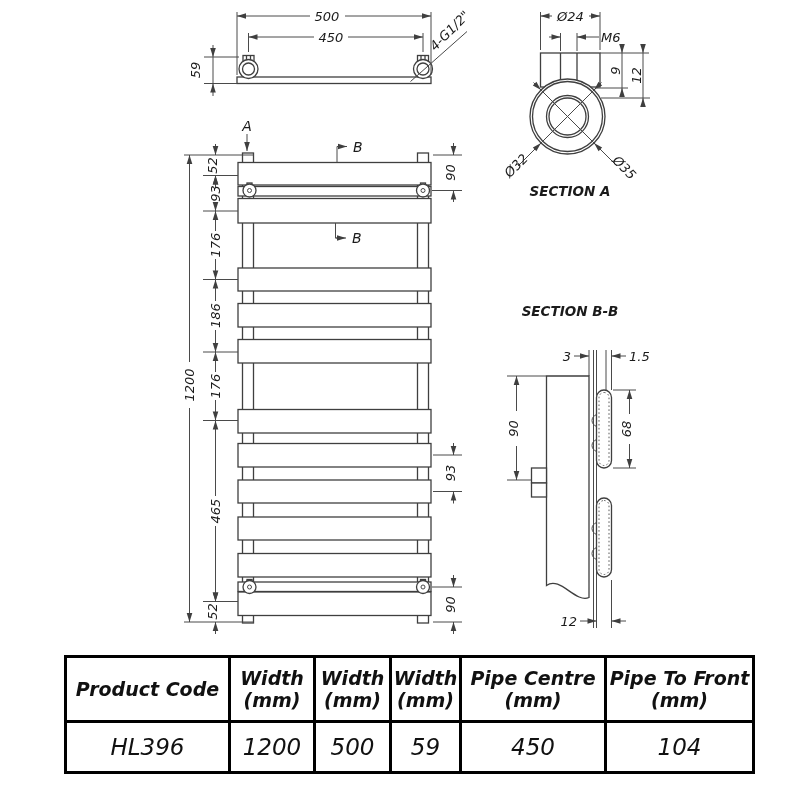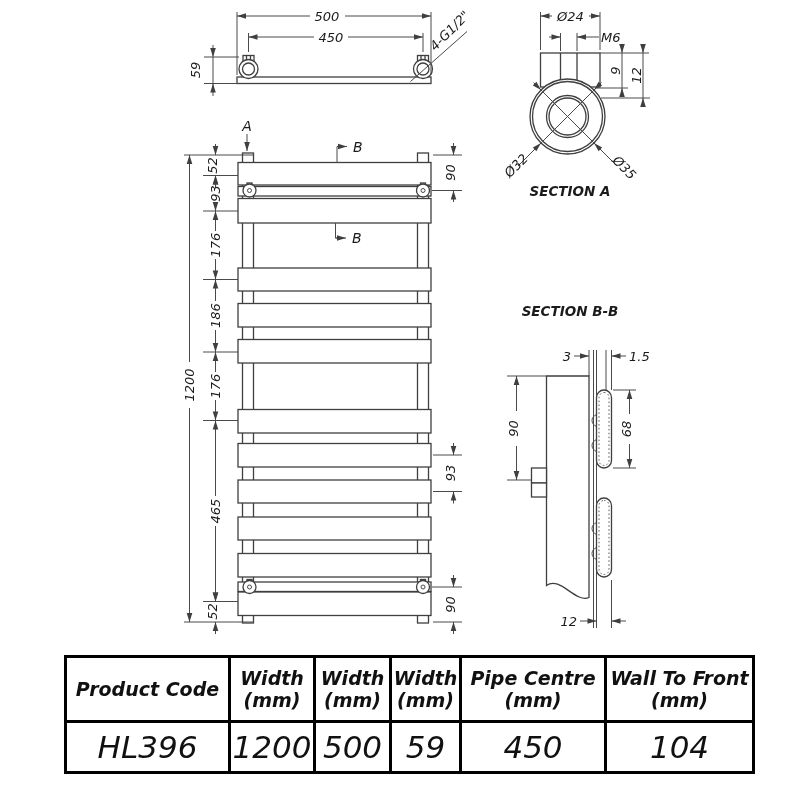--- a/index.html
+++ b/index.html
@@ -11,21 +11,21 @@
   svg .thin{stroke:#4a4a4a;stroke-width:1;fill:none;}
   svg .dot{stroke:#4a4a4a;stroke-width:0.9;fill:none;stroke-dasharray:1.6 2.3;}
   svg text{fill:#1b1b1b;font-family:"DejaVu Sans","Liberation Sans",sans-serif;font-size:13px;}
   svg text.ttl{font-weight:bold;font-size:13.5px;}
   svg text.mk{font-size:14px;}
   svg .ah{fill:#3f3f3f;stroke:none;}
   #spec{position:absolute;left:64px;top:655px;border-collapse:collapse;table-layout:fixed;}
   #spec th,#spec td{border:3px solid #000;text-align:center;vertical-align:middle;
        background:#fff;color:#111;padding:0;}
   #spec th{height:62px;font-size:19px;font-weight:bold;white-space:pre-line;line-height:1.18;}
-  #spec td{height:48px;font-size:31px;font-weight:normal;}
+  #spec td{height:48px;font-size:23px;font-weight:normal;}
 </style>
 </head>
 <body>
 
 <div id="stage">
 <svg width="800" height="648" viewBox="0 0 800 648">
   <defs>
     <marker id="arr" markerUnits="userSpaceOnUse" markerWidth="11" markerHeight="8" refX="9.5" refY="4" orient="auto">
       <path d="M9.5,4 L0.5,1.2 L0.5,6.8 Z" fill="#3f3f3f"></path>
     </marker>
@@ -275,21 +275,21 @@
     <tr>
       <th>Product Code</th>
       <th>Width
 (mm)</th>
       <th>Width
 (mm)</th>
       <th>Width
 (mm)</th>
       <th>Pipe Centre
 (mm)</th>
-      <th>Wall To Front
+      <th>Pipe To Front
 (mm)</th>
     </tr>
   </thead>
   <tbody>
     <tr>
       <td>HL396</td>
       <td>1200</td>
       <td>500</td>
       <td>59</td>
       <td>450</td>

